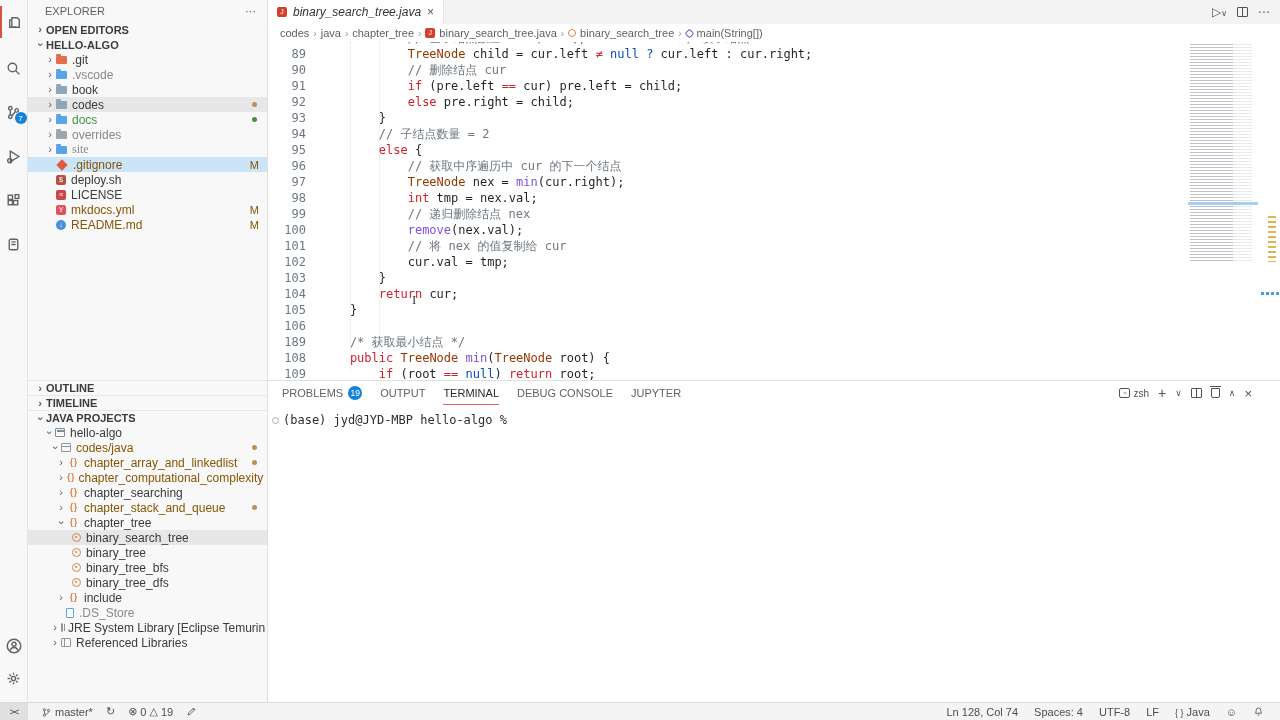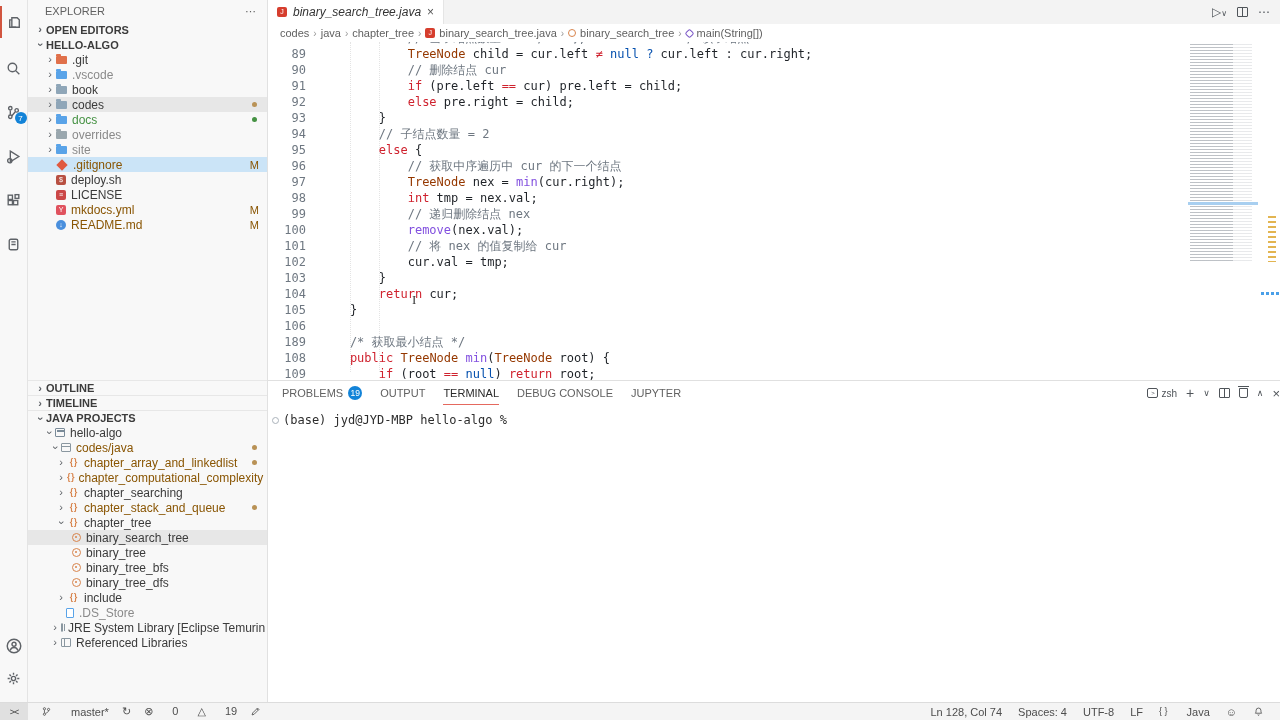--- a/index.html
+++ b/index.html
@@ -110,37 +110,37 @@
 
   
   #panel { left:268px; top:380px; width:1012px; height:322px; background:#fff;
     border-top:1px solid #e0e0e0; }
   #panel-tabs { height:24px; display:flex; align-items:center; gap:18px; padding-left:14px;
     font-size:11px; color:#616161; }
   .ptab { display:flex; align-items:center; gap:5px; height:24px; }
   .ptab.active { color:#2b2b2b; border-bottom:1.5px solid #e5695e; }
   .pbadge { background:#1283d8; color:#fff; border-radius:8px; font-size:8.5px;
     min-width:14px; height:14px; display:flex; align-items:center; justify-content:center; }
-  #panel-controls { margin-left:auto; display:flex; align-items:center; gap:9px; padding-right:0;
+  #panel-controls { margin-left:auto; display:flex; align-items:center; gap:9px; padding-right:28px;
     color:#4f5459; font-size:12px; }
   .shellbox { display:flex; align-items:center; gap:3px; font-size:10px; color:#4f5459; }
   .shellbox .term { width:11px; height:10px; border:1px solid #4f5459; border-radius:2px;
     font-size:6px; line-height:9px; text-align:center; }
   .trashicon { width:9px; height:10px; border:1px solid #4f5459; border-radius:0 0 2px 2px; position:relative; display:inline-block; }
   .trashicon::before { content:""; position:absolute; left:-2px; top:-3px; width:11px; height:1px; background:#4f5459; }
   #terminal-body { padding:8px 0 0 4px; font-family:"DejaVu Sans Mono", monospace; font-size:12px;
     color:#2d2d2d; display:flex; align-items:center; gap:4px; }
   .cmd-dec { width:7px; height:7px; border:1px solid #aab2ba; border-radius:50%; display:inline-block; }
 
   
   #status-bar { left:0; top:702px; width:1280px; height:18px; background:#f4f4f4;
     border-top:1px solid #dcdcdc; display:flex; align-items:center; font-size:11px; color:#4d4d4d; }
   #remote-box { width:28px; height:100%; background:#e0e0e0; display:flex; align-items:center;
     justify-content:center; font-size:9px; color:#444; letter-spacing:-1px; }
-  .sb-item { display:flex; align-items:flex-start; gap:19px; margin-left:13px; }
+  .sb-item { display:flex; align-items:flex-end; gap:3px; margin-left:13px; }
   .sb-right { margin-left:auto; display:flex; align-items:center; }
   .sb-right .sb-item { margin-left:0; margin-right:16px; }
   .sb-item svg { stroke:#4d4d4d; fill:none; stroke-width:1.2; }
 </style>
 </head>
 <body>
 
 <div id="activity-bar" class="fx">
   <div class="ab-icon active" style="margin-top:6px">
     <svg width="17" height="17" viewBox="0 0 16 16">
@@ -240,21 +240,21 @@
         <span class="dotb" style="background: rgb(69, 146, 67);"></span>
       </div>
       <div class="trow" style="padding-left: 16px;">
         <span class="chev">›</span>
         <span class="fic folder" style="--c: #9aa7ae;"></span>
         <span class="lbl" style="color: rgb(138, 138, 138);">overrides</span>
       </div>
       <div class="trow" style="padding-left: 16px;">
         <span class="chev">›</span>
         <span class="fic folder" style="--c: #59a3e8;"></span>
-        <span class="lbl" style="color: rgb(138, 138, 138);">site</span>
+        <span class="lbl" style="color: rgb(138, 138, 138); font-family: Liberation Serif, serif;">site</span>
       </div>
       <div class="trow sel" style="padding-left: 16px;">
         <span class="chev sp">›</span>
         <span class="fic diamond" style="--c: #e0593f;"></span>
         <span class="lbl" style="color: rgb(137, 85, 3);">.gitignore</span>
         <span class="gitb">M</span>
       </div>
       <div class="trow" style="padding-left: 16px;">
         <span class="chev sp">›</span>
         <span class="fic sq" style="--c: #b85042;">$</span>

